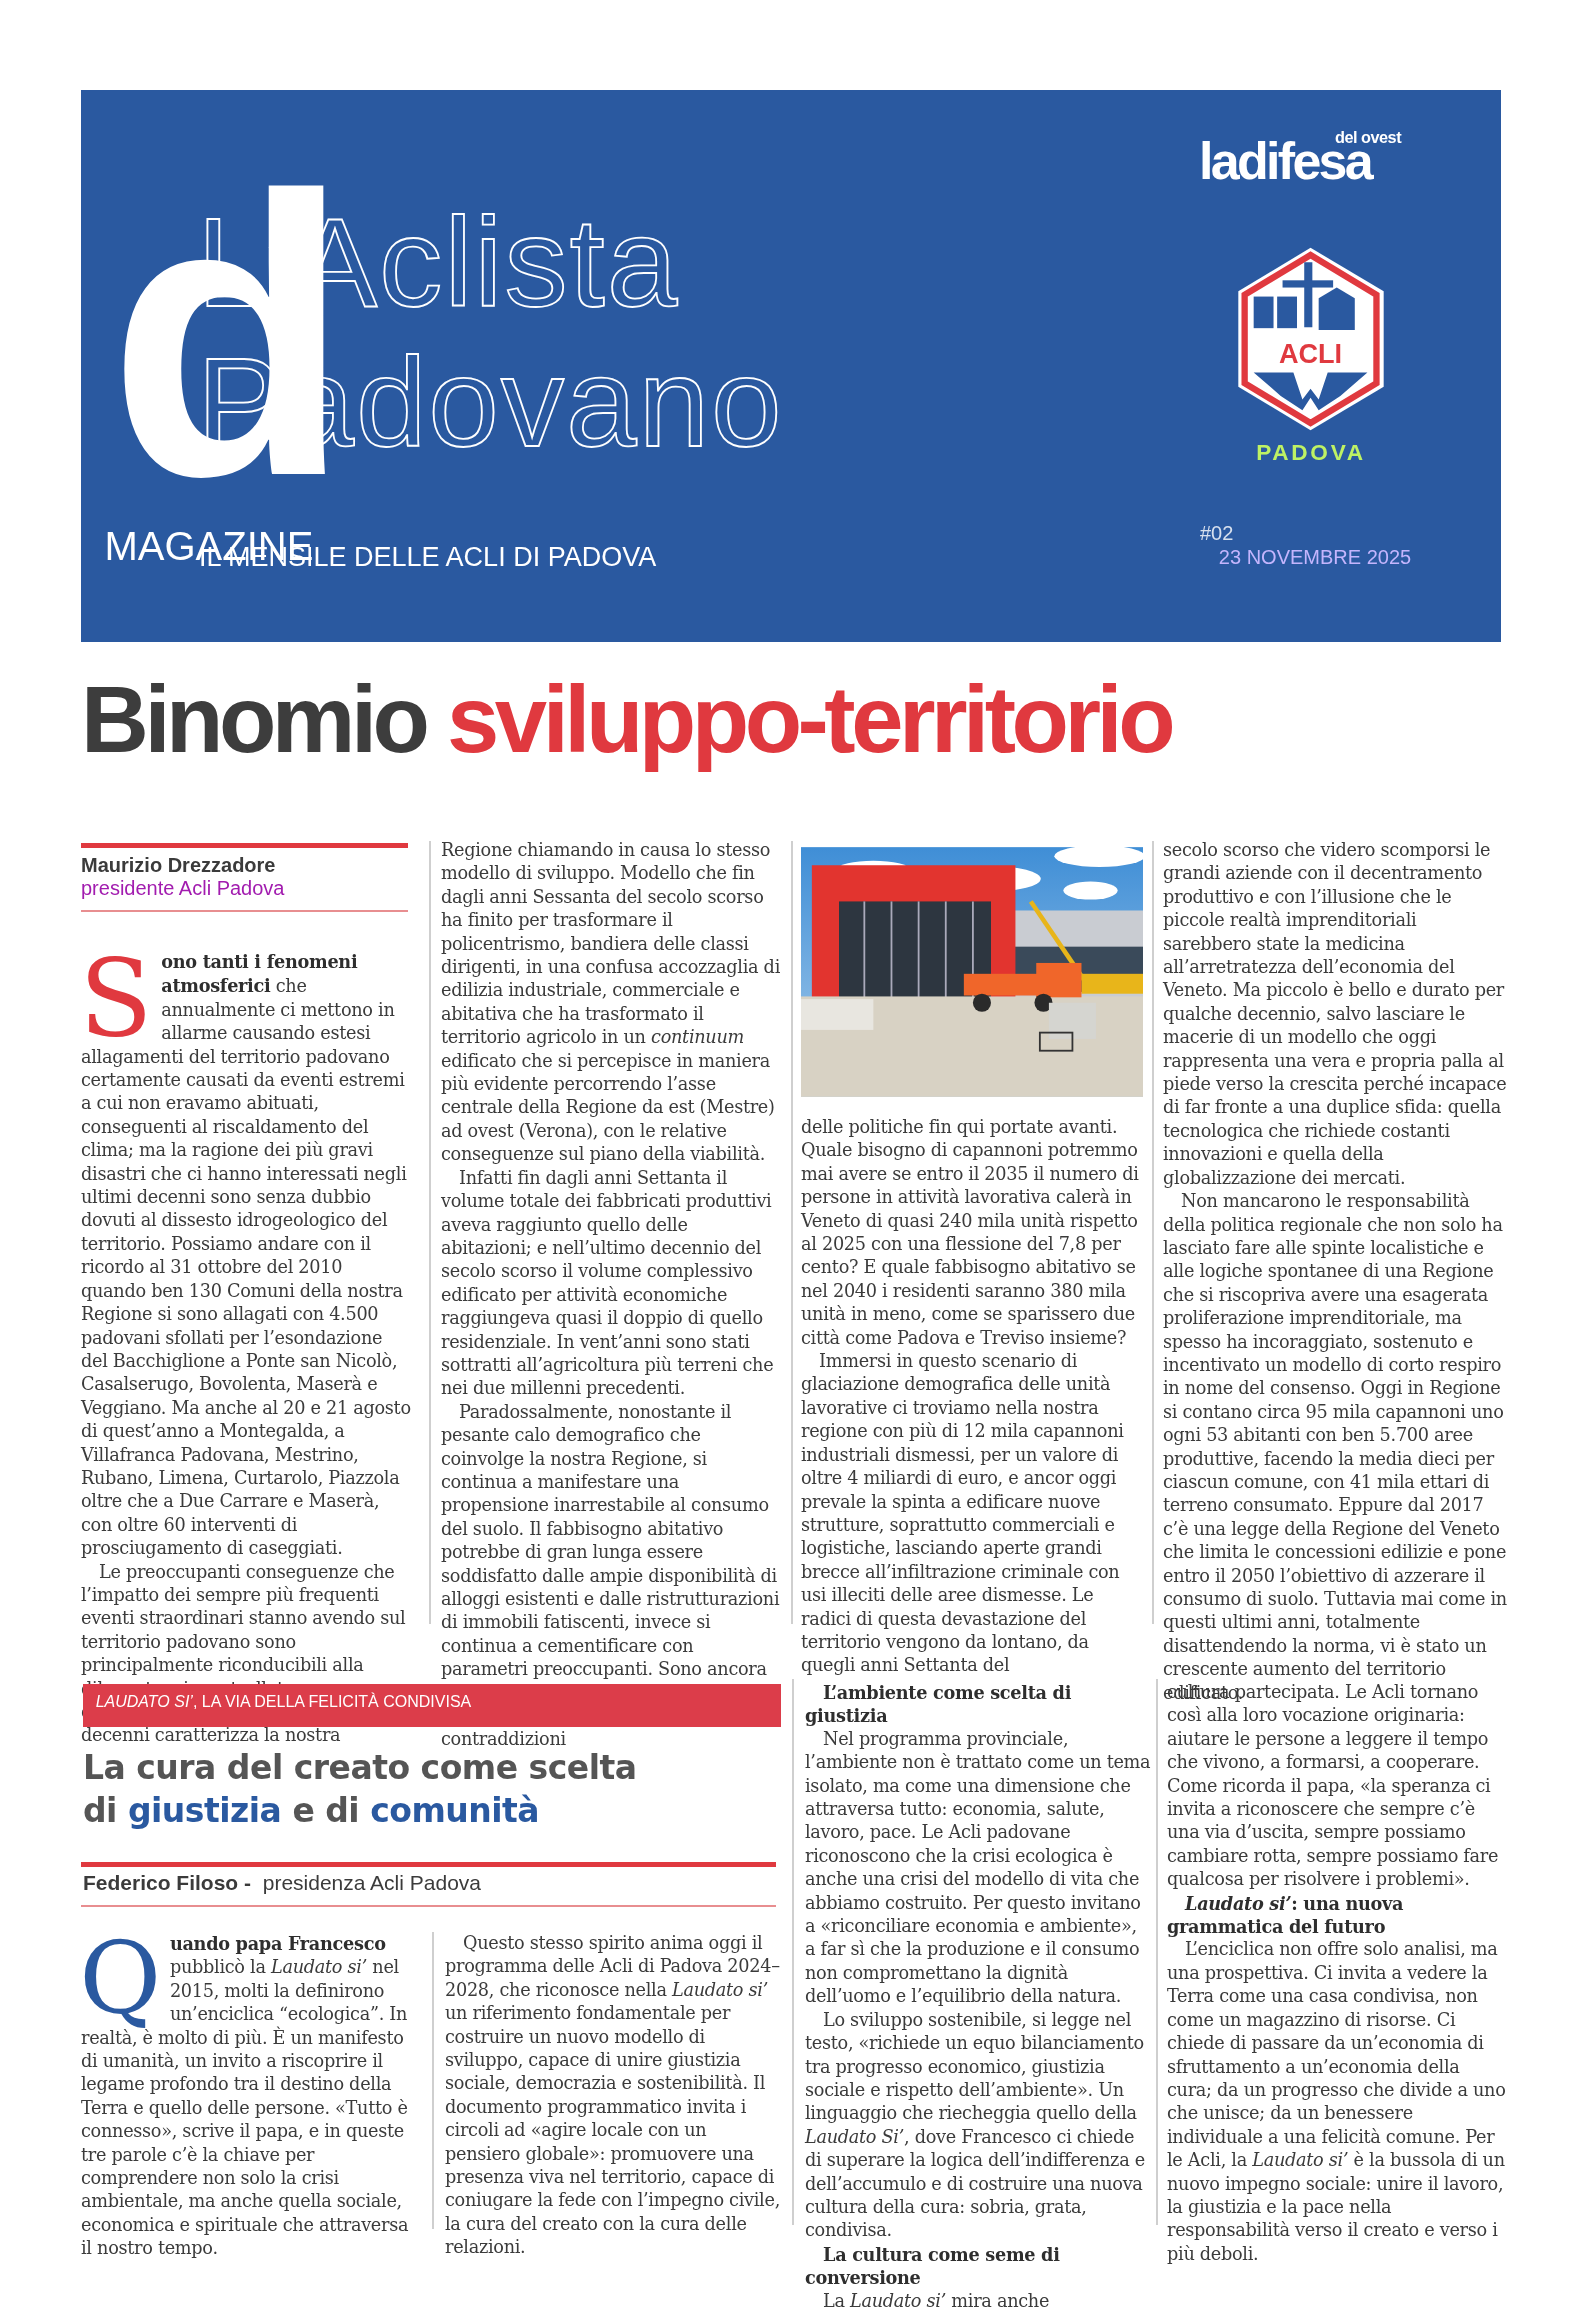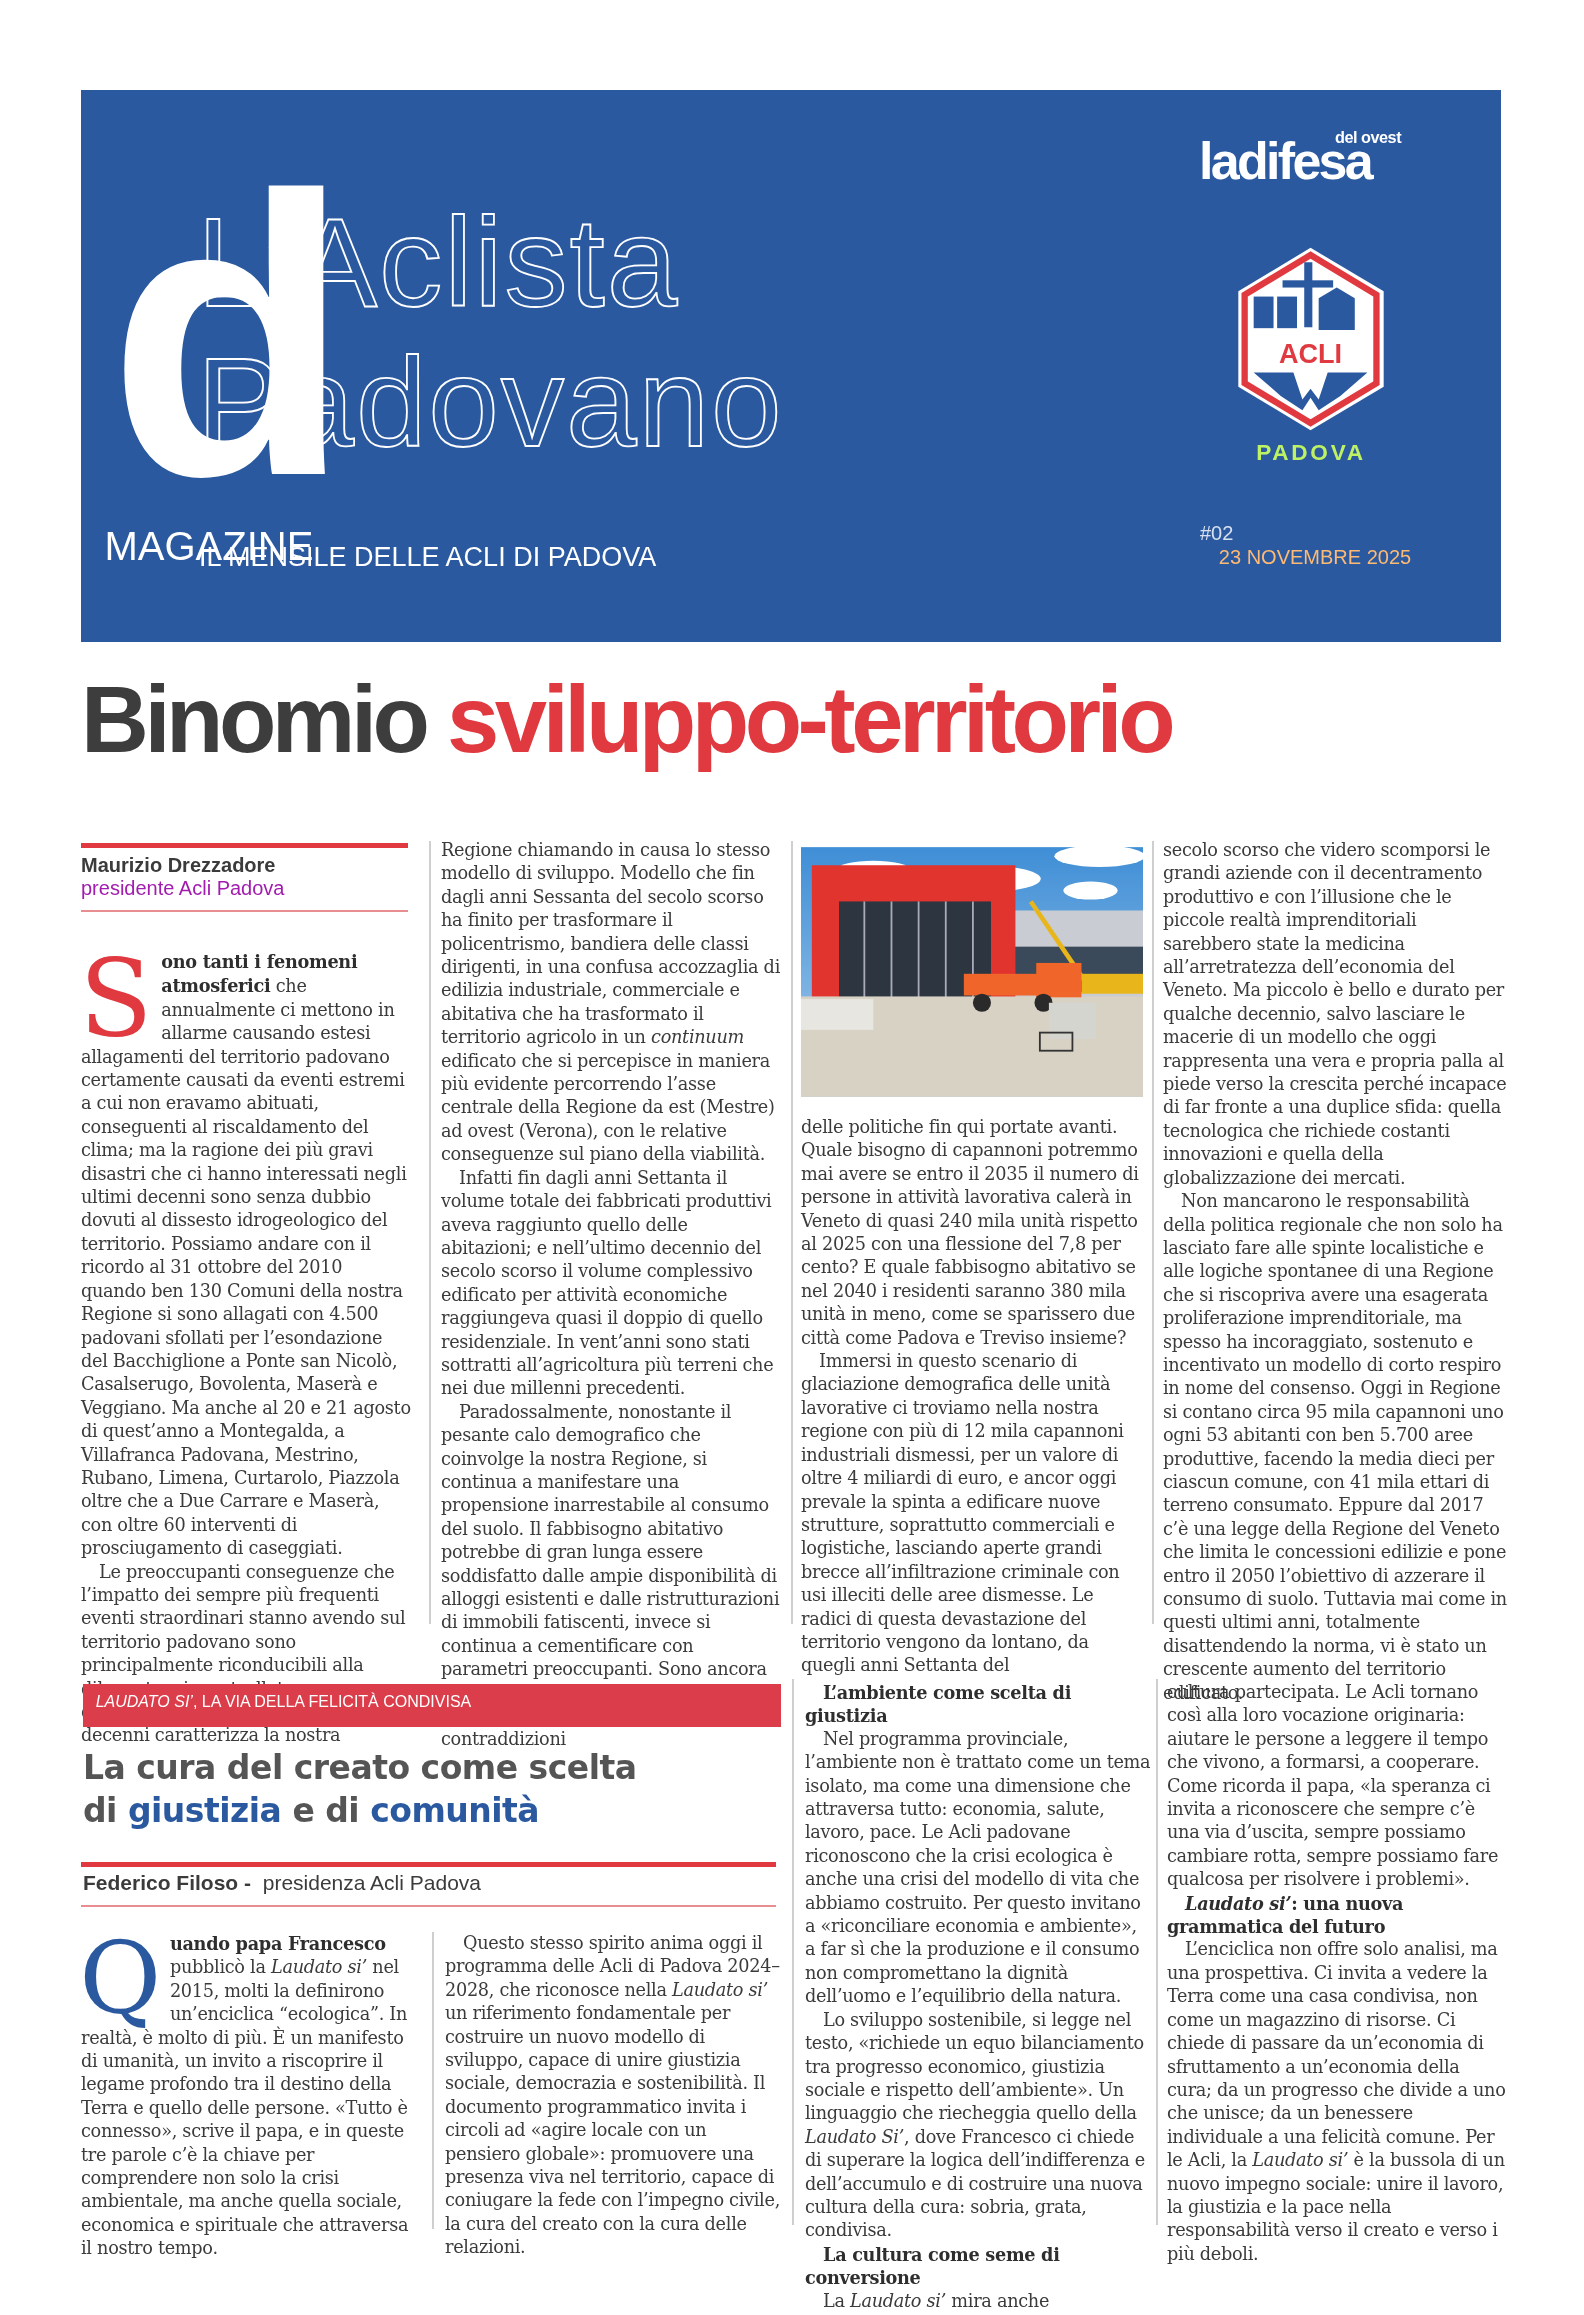--- a/index.html
+++ b/index.html
@@ -51,21 +51,21 @@
     position: absolute; left: 1151px; top: 350px; width: 158px; text-align: center;
     font-family: "Liberation Sans", sans-serif; font-weight: 900; font-size: 22.6px;
     color: #bef264; letter-spacing: 2.7px;
   }
   .issue-num {
     position: absolute; left: 1119px; top: 432px; width: 230px; text-align: left;
     font-family: "Liberation Sans", sans-serif; font-size: 20px; color: #d7e0ee;
   }
   .issue-date {
     position: absolute; left: 1119px; top: 456px; width: 230px; text-align: center;
-    font-family: "Liberation Sans", sans-serif; font-size: 20px; color: #fdba74;
+    font-family: "Liberation Sans", sans-serif; font-size: 20px; color: #c4b5fd;
   }
 
   
   .headline {
     position: absolute; left: 81px; top: 665px; width: 1447px;
     font-family: "Liberation Sans", sans-serif; font-weight: 700;
     font-size: 94px; line-height: 109px; letter-spacing: -4.5px; white-space: nowrap;
   }
   .headline .h-dark { color: #3d3d3d; }
   .headline .h-red { color: #e0393f; }

